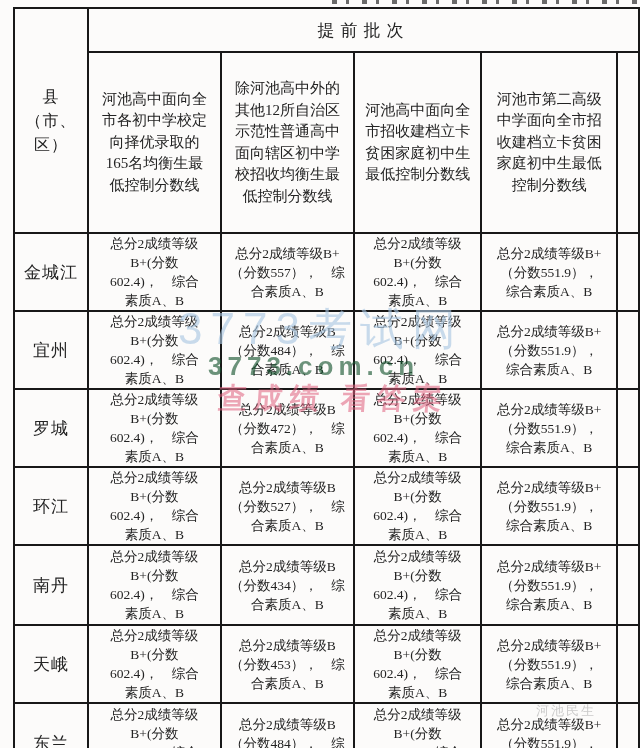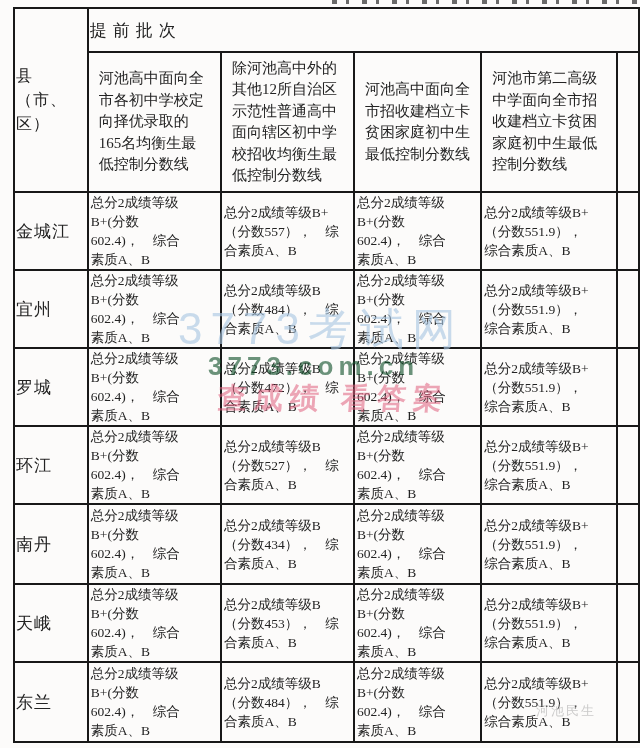--- a/index.html
+++ b/index.html
@@ -18,38 +18,38 @@
       #3a3a3a 0 5px, transparent 5px 14px,
       #3a3a3a 14px 17px, transparent 17px 30px);
     opacity: .75;
   }
   table.score {
     position: absolute; left: 13px; top: 7px;
     border-collapse: collapse; table-layout: fixed;
   }
   .score th, .score td {
     border: 2px solid #181818;
-    text-align: left; vertical-align: middle;
+    text-align: center; vertical-align: middle;
     overflow: hidden;
     font-weight: normal;
     background: transparent;
   }
   .batch-header {
     font-size: 17px; font-weight: bold; letter-spacing: 6px;
     height: 40px;
   }
   .county-header {
     font-size: 16px; font-weight: bold;
     white-space: pre-line; line-height: 24px; letter-spacing: 1px;
   }
   .col-header {
     font-size: 15px; font-weight: bold;
     line-height: 21.5px; padding: 0 10px;
   }
-  tr.head2 { height: 140px; }
+  tr.head2 { height: 181px; }
   .county-cell { font-size: 17px; letter-spacing: 1px; margin-left: 46px; }
   .score-cell {
     font-size: 13.5px; line-height: 19px;
     white-space: pre-line; padding: 0 2px;
   }
   tr.r1,tr.r2,tr.r3 { height: 76px; }
   tr.r4 { height: 77px; }
   tr.r5 { height: 80px; }
   tr.r6 { height: 78px; }
   tr.r7 { height: 80px; }

